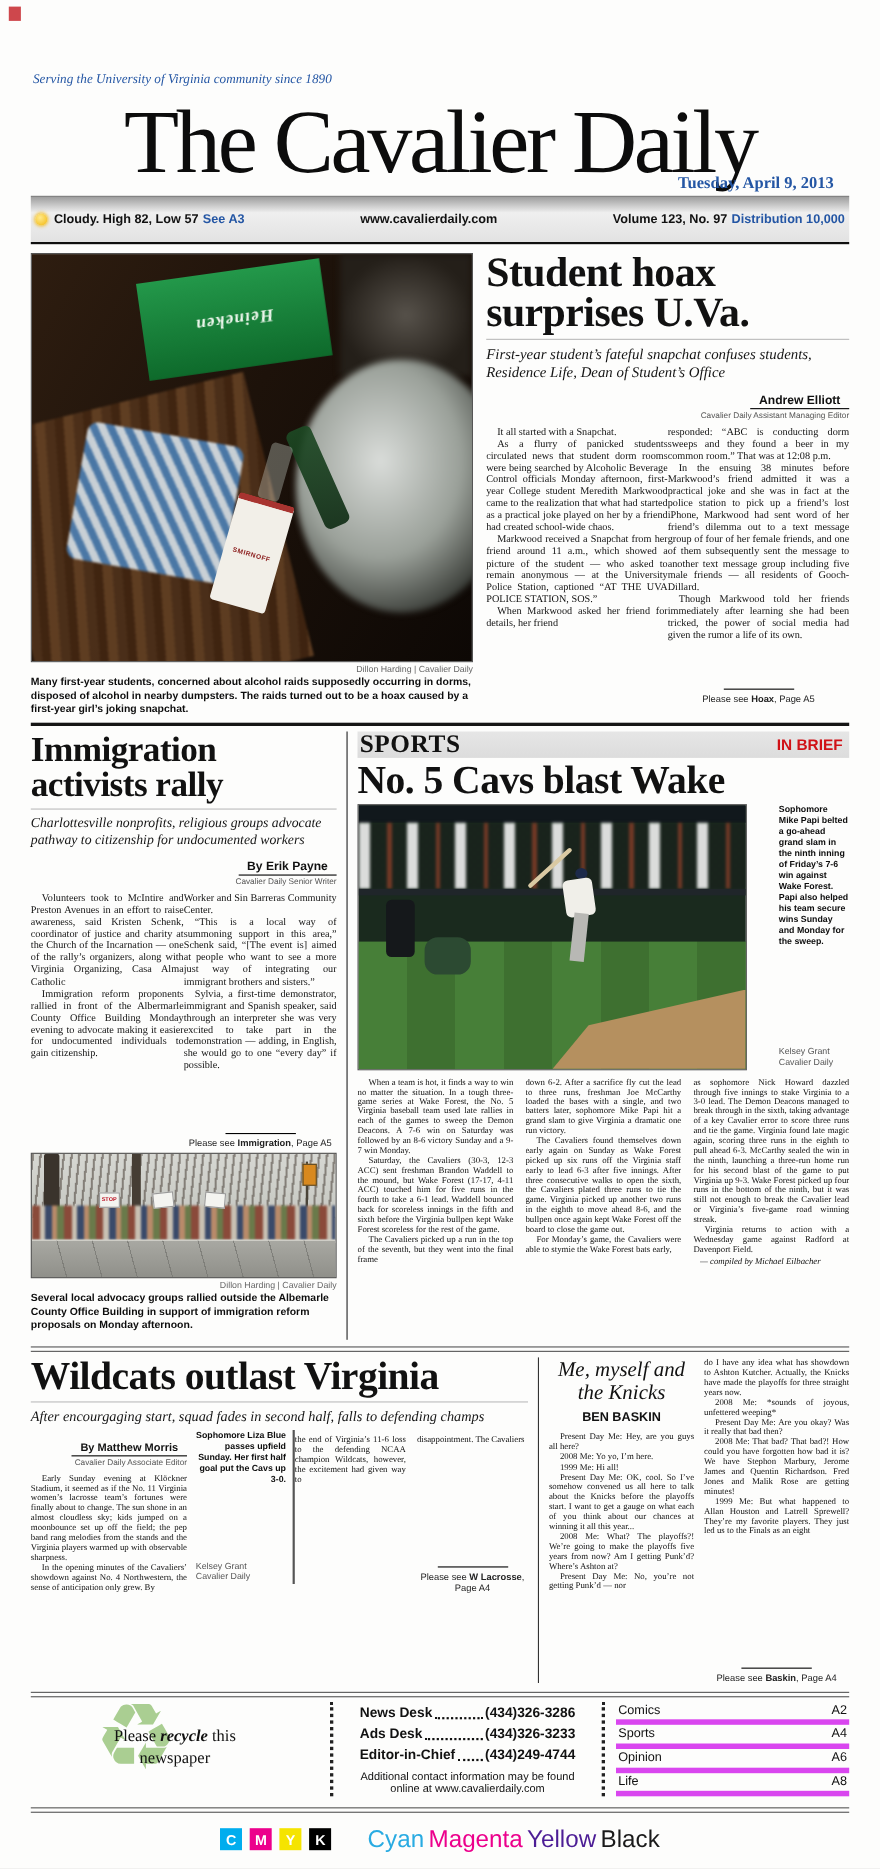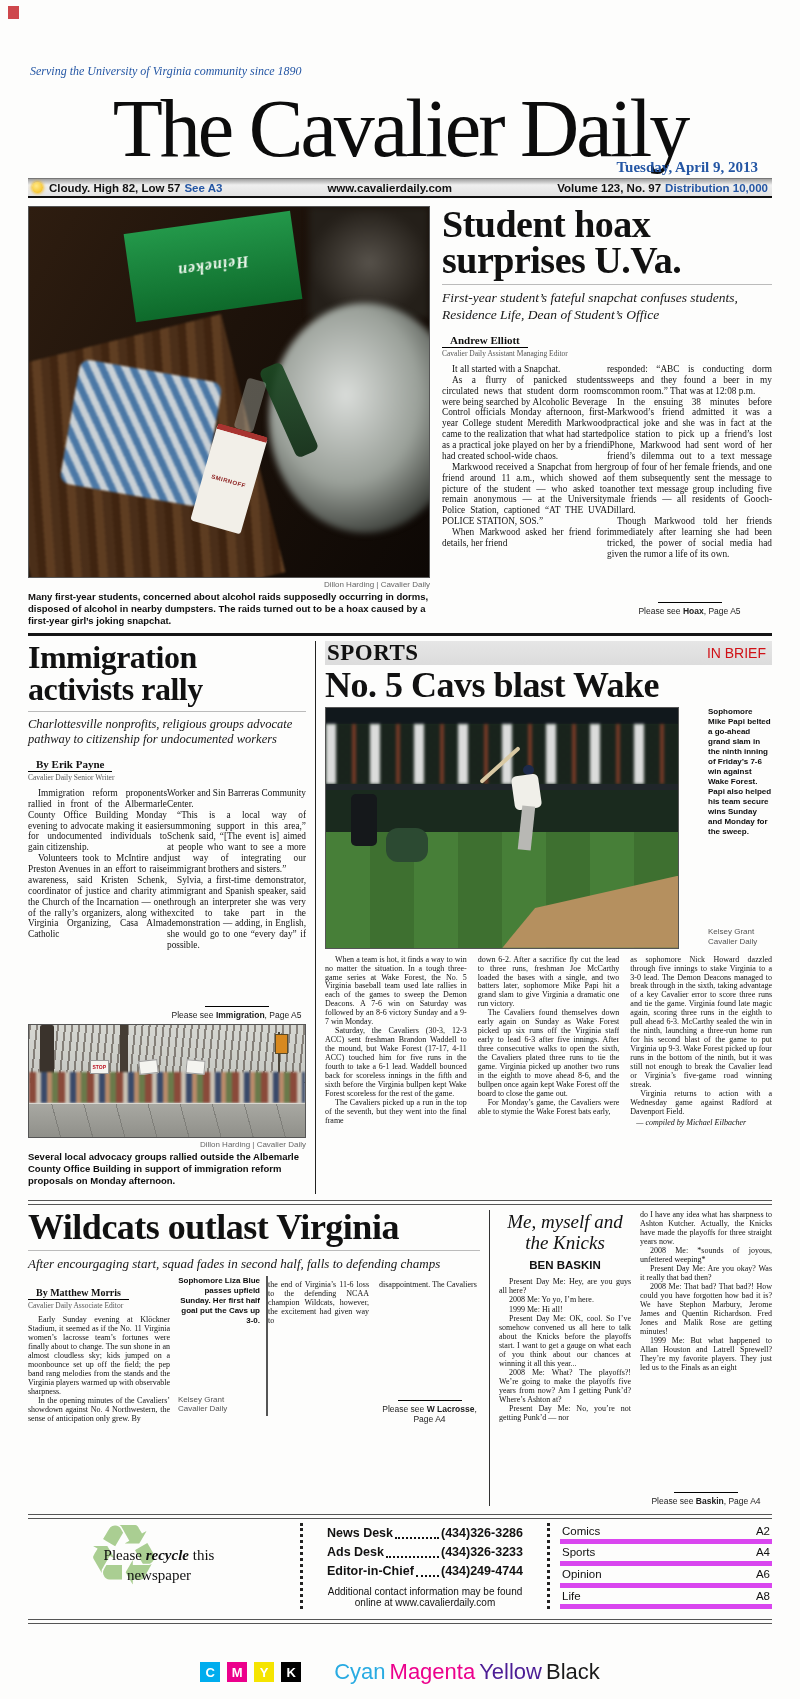--- a/index.html
+++ b/index.html
@@ -12,33 +12,33 @@
   
   .masthead{position:relative;height:178px;}
   .tagline{position:absolute;left:30px;top:64px;color:#2456a4;font-style:italic;font-size:12px;}
   .mast-title{position:absolute;left:0;right:0;top:78px;margin:12px;text-align:center;font-weight:normal;
               font-size:82px;line-height:.95;letter-spacing:-3px;color:#0c0c0c;}
   .mast-date{position:absolute;right:42px;bottom:2px;color:#2456a4;font-weight:bold;font-size:15px;}
 
   
   .infobar{margin:0 28px;height:17px;display:flex;align-items:center;justify-content:space-between;
            background:linear-gradient(#9e9e9e,#efefef 35%,#e2e2e2);border-top:1px solid #777;border-bottom:2px solid #0f0f0f;
-           font-family:"Liberation Sans",sans-serif;font-weight:bold;font-size:11.5px;padding:0 4px;}
+           font-family:"Liberation Sans",sans-serif;font-weight:bold;font-size:11.5px;padding:12px 4px;}
   .ib-left,.ib-right{display:flex;align-items:center;gap:4px;}
   .blue{color:#2456a4;}
   .sun{width:11px;height:11px;border-radius:50%;display:inline-block;margin-right:2px;
        background:radial-gradient(circle at 40% 35%,#ffe98a,#f2b70e);box-shadow:0 0 3px 1px rgba(242,183,14,.8);}
 
   
   .headline-xl{margin:0;font-size:38px;line-height:.95;font-weight:bold;letter-spacing:-.5px;}
   .headline-lg{margin:2px 0 4px;font-size:36px;line-height:1;font-weight:bold;letter-spacing:-.5px;}
   .headline-md{margin:0;font-size:32px;line-height:1;font-weight:bold;letter-spacing:-.5px;}
   .subhead{font-style:italic;font-size:13.5px;line-height:1.25;border-top:1px solid #bbb;margin-top:6px;padding-top:5px;color:#151515;}
   .subhead.sm{font-size:12.5px;}
-  .byline{text-align:left;font-family:Liberation Serif, serif;margin:6px 0;}
+  .byline{text-align:right;font-family:Liberation Sans, sans-serif;margin:6px 0;}
   .byline-name{display:inline-block;font-weight:bold;font-size:11px;border-bottom:1px solid #000;padding:0 8px 1px;}
   .byline-title{display:block;font-size:7.5px;color:#555;margin-top:1px;}
   .caption{font-family:"Liberation Sans",sans-serif;font-weight:bold;font-size:9.5px;line-height:1.25;color:#0d0d0d;}
   .credit{font-family:"Liberation Sans",sans-serif;font-size:8px;color:#666;text-align:right;margin:2px 0;}
   .credit-left{text-align:left;color:#555;line-height:1.2;}
   .jump{font-family:"Liberation Sans",sans-serif;font-size:8.5px;text-align:center;margin-top:4px;color:#222;}
   .jump-rule{display:block;width:64px;border-top:1px solid #000;margin:0 auto 3px;}
   p{margin:0;text-align:justify;text-indent:10px;}
   p.cont{text-indent:0;}
   .mid-body p{font-size:9.3px;line-height:1.17;}
@@ -99,21 +99,21 @@
   .im-sign.s2{left:40%;transform:rotate(-6deg);}
   .im-sign.s3{left:57%;transform:rotate(5deg);}
   .im-sign-text{color:#b12;font-family:"Liberation Sans",sans-serif;font-weight:bold;font-size:5px;}
   .im-road{position:absolute;left:0;right:0;bottom:0;height:29%;
            background:repeating-linear-gradient(75deg,transparent 0 30px,rgba(120,120,115,.8) 30px 31px),linear-gradient(#a8a8a2,#90908a);}
   .im-curb{position:absolute;left:0;right:0;bottom:28%;height:3px;background:#d8d6cf;}
 
   .sports-col{flex:1;min-width:0;border-left:1px solid #222;padding-left:9px;margin-left:9px;}
   .sports-bar{height:24px;background:linear-gradient(#e6e6e6,#dcdcdc);display:flex;align-items:center;justify-content:space-between;padding:0 6px 0 2px;}
   .sports-label{font-family:"Liberation Serif",serif;font-weight:bold;font-size:23px;letter-spacing:.5px;line-height:1;}
-  .in-brief{font-family:"Liberation Sans",sans-serif;font-weight:normal;font-size:14px;color:#d01116;}
+  .in-brief{font-family:"Liberation Sans",sans-serif;font-weight:bold;font-size:14px;color:#d01116;}
   .bb-row{display:flex;margin-top:2px;gap:22px;}
   .bb-photo{width:352px;height:240px;flex:none;background:linear-gradient(#1a2a1e 0 52%,#3f7134 52% 100%);}
   .bb-wall{position:absolute;left:0;right:0;top:0;height:7%;background:#11181c;}
   .bb-crowd{position:absolute;left:0;right:0;top:7%;height:25%;filter:blur(1.5px);
             background:repeating-linear-gradient(90deg,rgba(235,235,235,.92) 0 10px,rgba(25,35,28,.95) 10px 26px,rgba(190,70,45,.55) 26px 30px,rgba(25,35,28,.95) 30px 44px);}
   .bb-rail{position:absolute;left:0;right:0;top:32%;height:6px;background:#20262a;}
   .bb-grass{position:absolute;left:0;right:0;bottom:0;height:48%;
             background:repeating-linear-gradient(90deg,#477f38 0 44px,#3e7030 44px 88px);}
   .bb-dirt{position:absolute;right:0;bottom:0;width:58%;height:30%;background:#b5905f;
            clip-path:polygon(14% 100%,100% 100%,100% 0,30% 45%);}
@@ -262,22 +262,22 @@
   <section class="row2">
     <div class="imm-col">
       <h2 class="headline-md">Immigration activists rally</h2>
       <div class="subhead sm">Charlottesville nonprofits, religious groups advocate pathway to citizenship for undocumented workers</div>
       <div class="byline">
         <span class="byline-name">By Erik Payne</span>
         <span class="byline-title">Cavalier Daily Senior Writer</span>
       </div>
       <div class="cols2 imm-cols mid-body">
         <div class="col">
+          <p>Volunteers took to McIntire and Preston Avenues in an effort to raise awareness, said Kristen Schenk, coordinator of justice and charity at the Church of the Incarnation — one of the rally’s organizers, along with Virginia Organizing, Casa Alma Catholic</p>
           <p>Immigration reform proponents rallied in front of the Albermarle County Office Building Monday evening to advocate making it easier for undocumented individuals to gain citizenship.</p>
-          <p>Volunteers took to McIntire and Preston Avenues in an effort to raise awareness, said Kristen Schenk, coordinator of justice and charity at the Church of the Incarnation — one of the rally’s organizers, along with Virginia Organizing, Casa Alma Catholic</p>
         </div>
         <div class="col colflex">
           <div class="colbody">
             <p class="cont">Worker and Sin Barreras Community Center.</p>
             <p>“This is a local way of summoning support in this area,” Schenk said, “[The event is] aimed at people who want to see a more just way of integrating our immigrant brothers and sisters.”</p>
             <p>Sylvia, a first-time demonstrator, immigrant and Spanish speaker, said through an interpreter she was very excited to take part in the demonstration — adding, in English, she would go to one “every day” if possible.</p>
           </div>
           <div class="jump">
             <span class="jump-rule"></span>
             <span>Please see </span><b>Immigration</b><span>, Page A5</span>
@@ -415,21 +415,21 @@
           <p>Present Day Me: Hey, are you guys all here?</p>
           <p>2008 Me: Yo yo, I’m here.</p>
           <p>1999 Me: Hi all!</p>
           <p>Present Day Me: OK, cool. So I’ve somehow convened us all here to talk about the Knicks before the playoffs start. I want to get a gauge on what each of you think about our chances at winning it all this year...</p>
           <p>2008 Me: What? The playoffs?! We’re going to make the playoffs five years from now? Am I getting Punk’d? Where’s Ashton at?</p>
           <p>Present Day Me: No, you’re not getting Punk’d — nor</p>
         </div>
       </div>
       <div class="bas-sub">
         <div class="bas-body">
-          <p class="cont">do I have any idea what has sharpness to Ashton Kutcher. Actually, the Knicks have made the playoffs for three straight years now.</p>
+          <p class="cont">do I have any idea what has showdown to Ashton Kutcher. Actually, the Knicks have made the playoffs for three straight years now.</p>
           <p>2008 Me: *sounds of joyous, unfettered weeping*</p>
           <p>Present Day Me: Are you okay? Was it really that bad then?</p>
           <p>2008 Me: That bad? That bad?! How could you have forgotten how bad it is? We have Stephon Marbury, Jerome James and Quentin Richardson. Fred Jones and Malik Rose are getting minutes!</p>
           <p>1999 Me: But what happened to Allan Houston and Latrell Sprewell? They’re my favorite players. They just led us to the Finals as an eight</p>
         </div>
         <div class="jump">
           <span class="jump-rule"></span>
           <span>Please see </span><b>Baskin</b><span>, Page A4</span>
         </div>
       </div>

